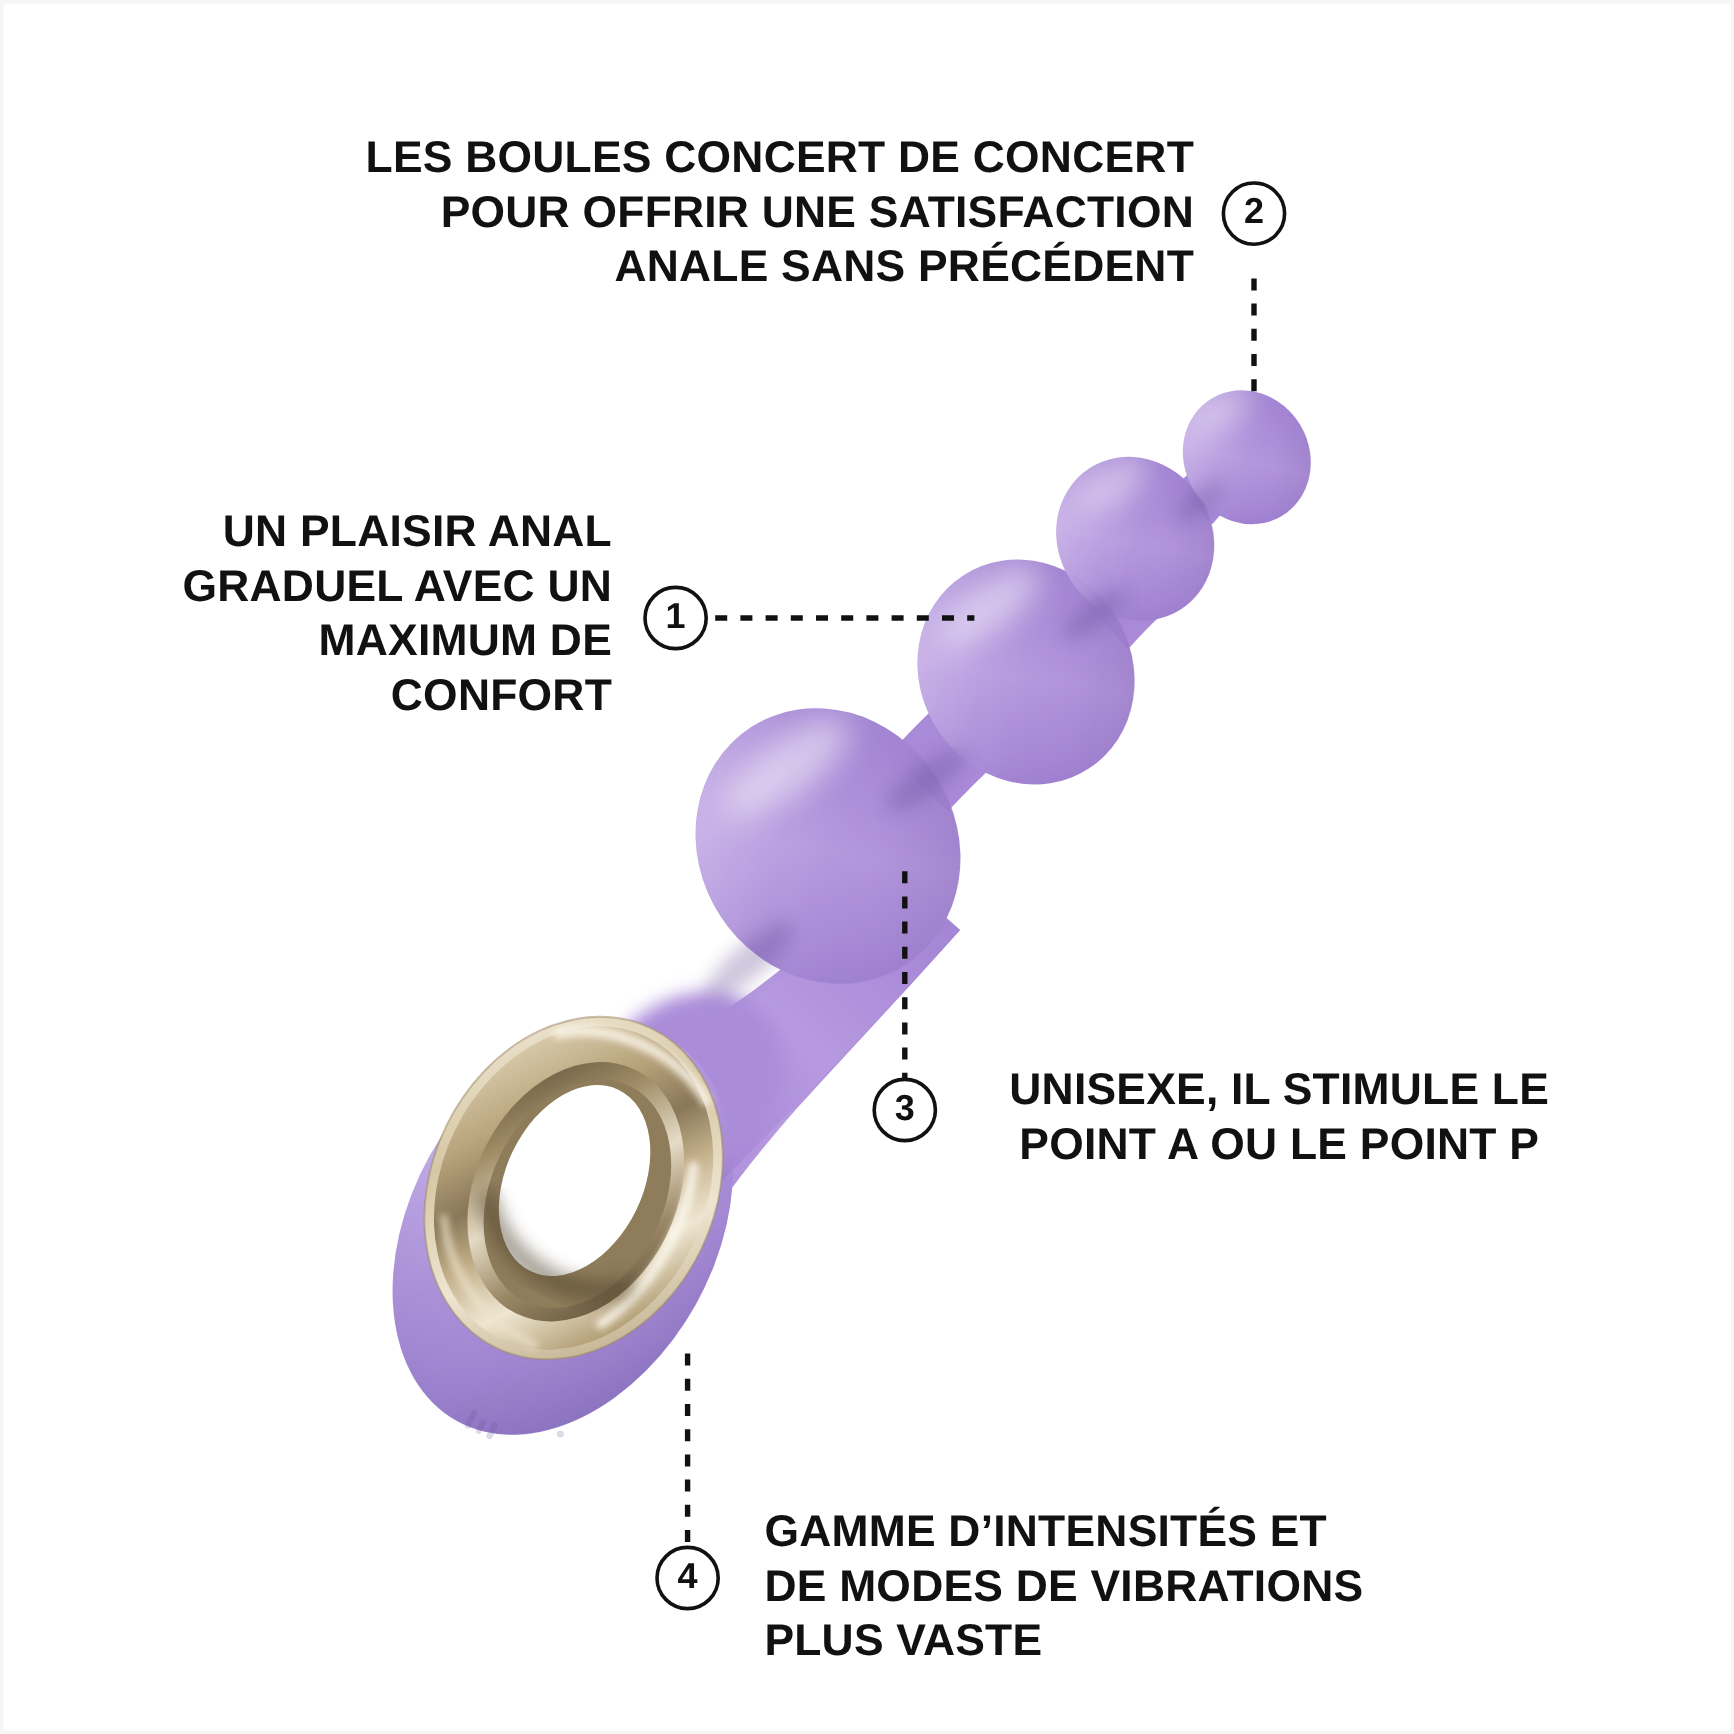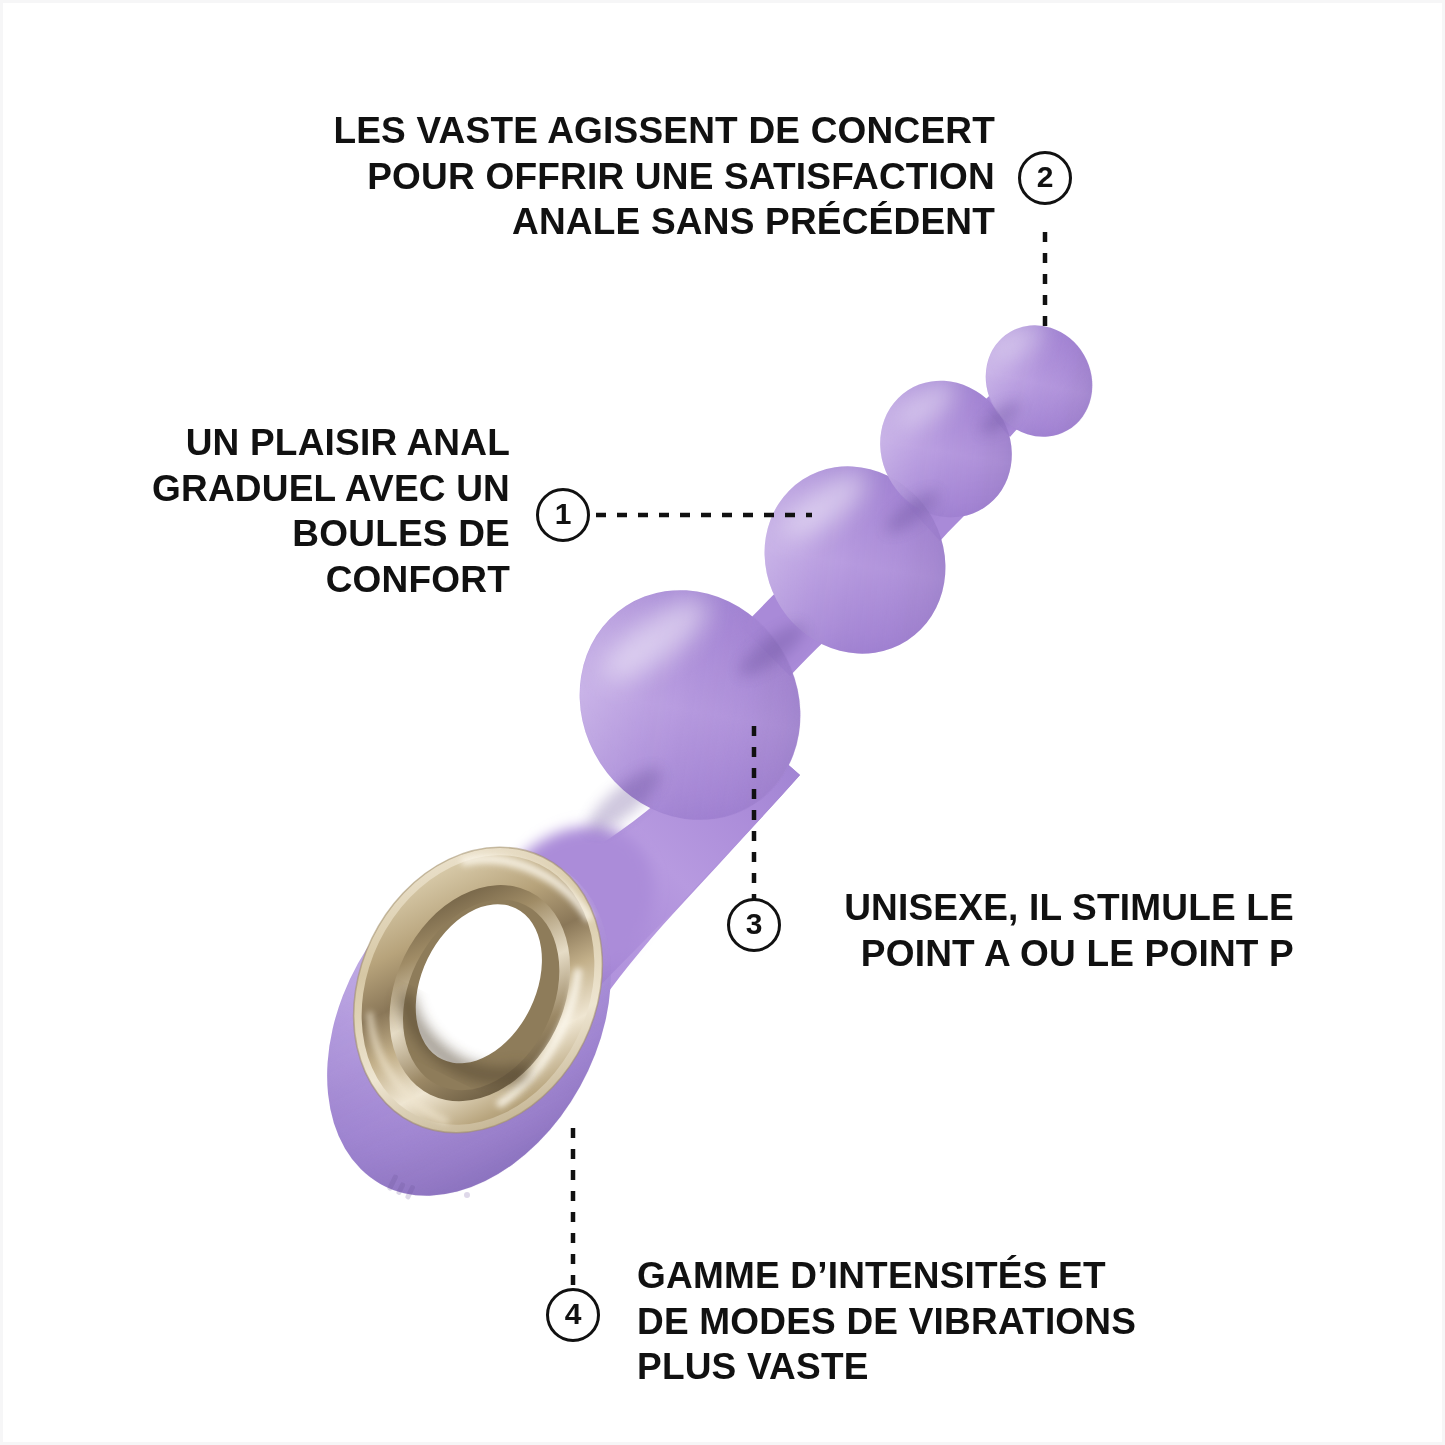--- a/index.html
+++ b/index.html
@@ -41,23 +41,23 @@
     text-align: right;
     width: 760px;
   }
   #txt-1 {
     left: 130px;
     top: 420px;
     text-align: right;
     width: 380px;
   }
   #txt-3 {
-    left: 774px;
+    left: 806px;
     top: 885px;
-    text-align: right;
+    text-align: center;
     width: 520px;
   }
   #txt-4 {
     left: 625px;
     top: 1253px;
     text-align: left;
     width: 560px;
     margin-left: 12px;
   }
 
@@ -310,27 +310,27 @@
 
   <svg id="leaders" viewBox="0 0 1445 1445" aria-hidden="true">
     <g stroke="#111111" stroke-width="4.5" stroke-linecap="butt" fill="none" stroke-dasharray="10 11">
       <line x1="596" y1="515" x2="812" y2="515"></line>
       <line x1="1045" y1="232" x2="1045" y2="333"></line>
       <line x1="754" y1="925" x2="754" y2="720"></line>
       <line x1="573" y1="1285" x2="573" y2="1128"></line>
     </g>
   </svg>
 
-  <div class="callout-text" id="txt-2">LES VASTE AGISSENT DE CONCERT
+  <div class="callout-text" id="txt-2">LES BOULES CONCERT DE CONCERT
 POUR OFFRIR UNE SATISFACTION
 ANALE SANS PRÉCÉDENT</div>
 
   <div class="callout-text" id="txt-1">UN PLAISIR ANAL
 GRADUEL AVEC UN
-BOULES DE
+MAXIMUM DE
 CONFORT</div>
 
   <div class="callout-text" id="txt-3">UNISEXE, IL STIMULE LE
 POINT A OU LE POINT P</div>
 
   <div class="callout-text" id="txt-4">GAMME D’INTENSITÉS ET
 DE MODES DE VIBRATIONS
 PLUS VASTE</div>
 
   <div class="marker" id="mk-1">

